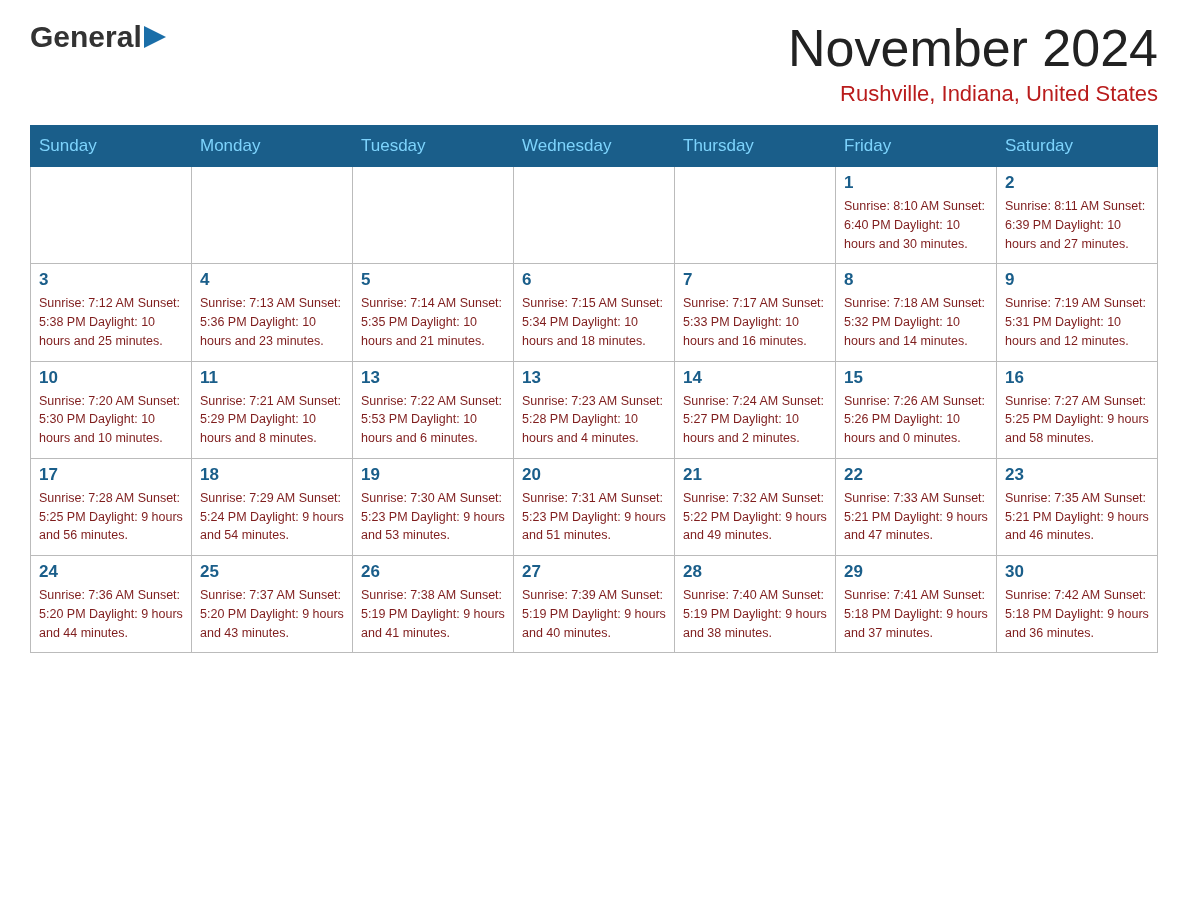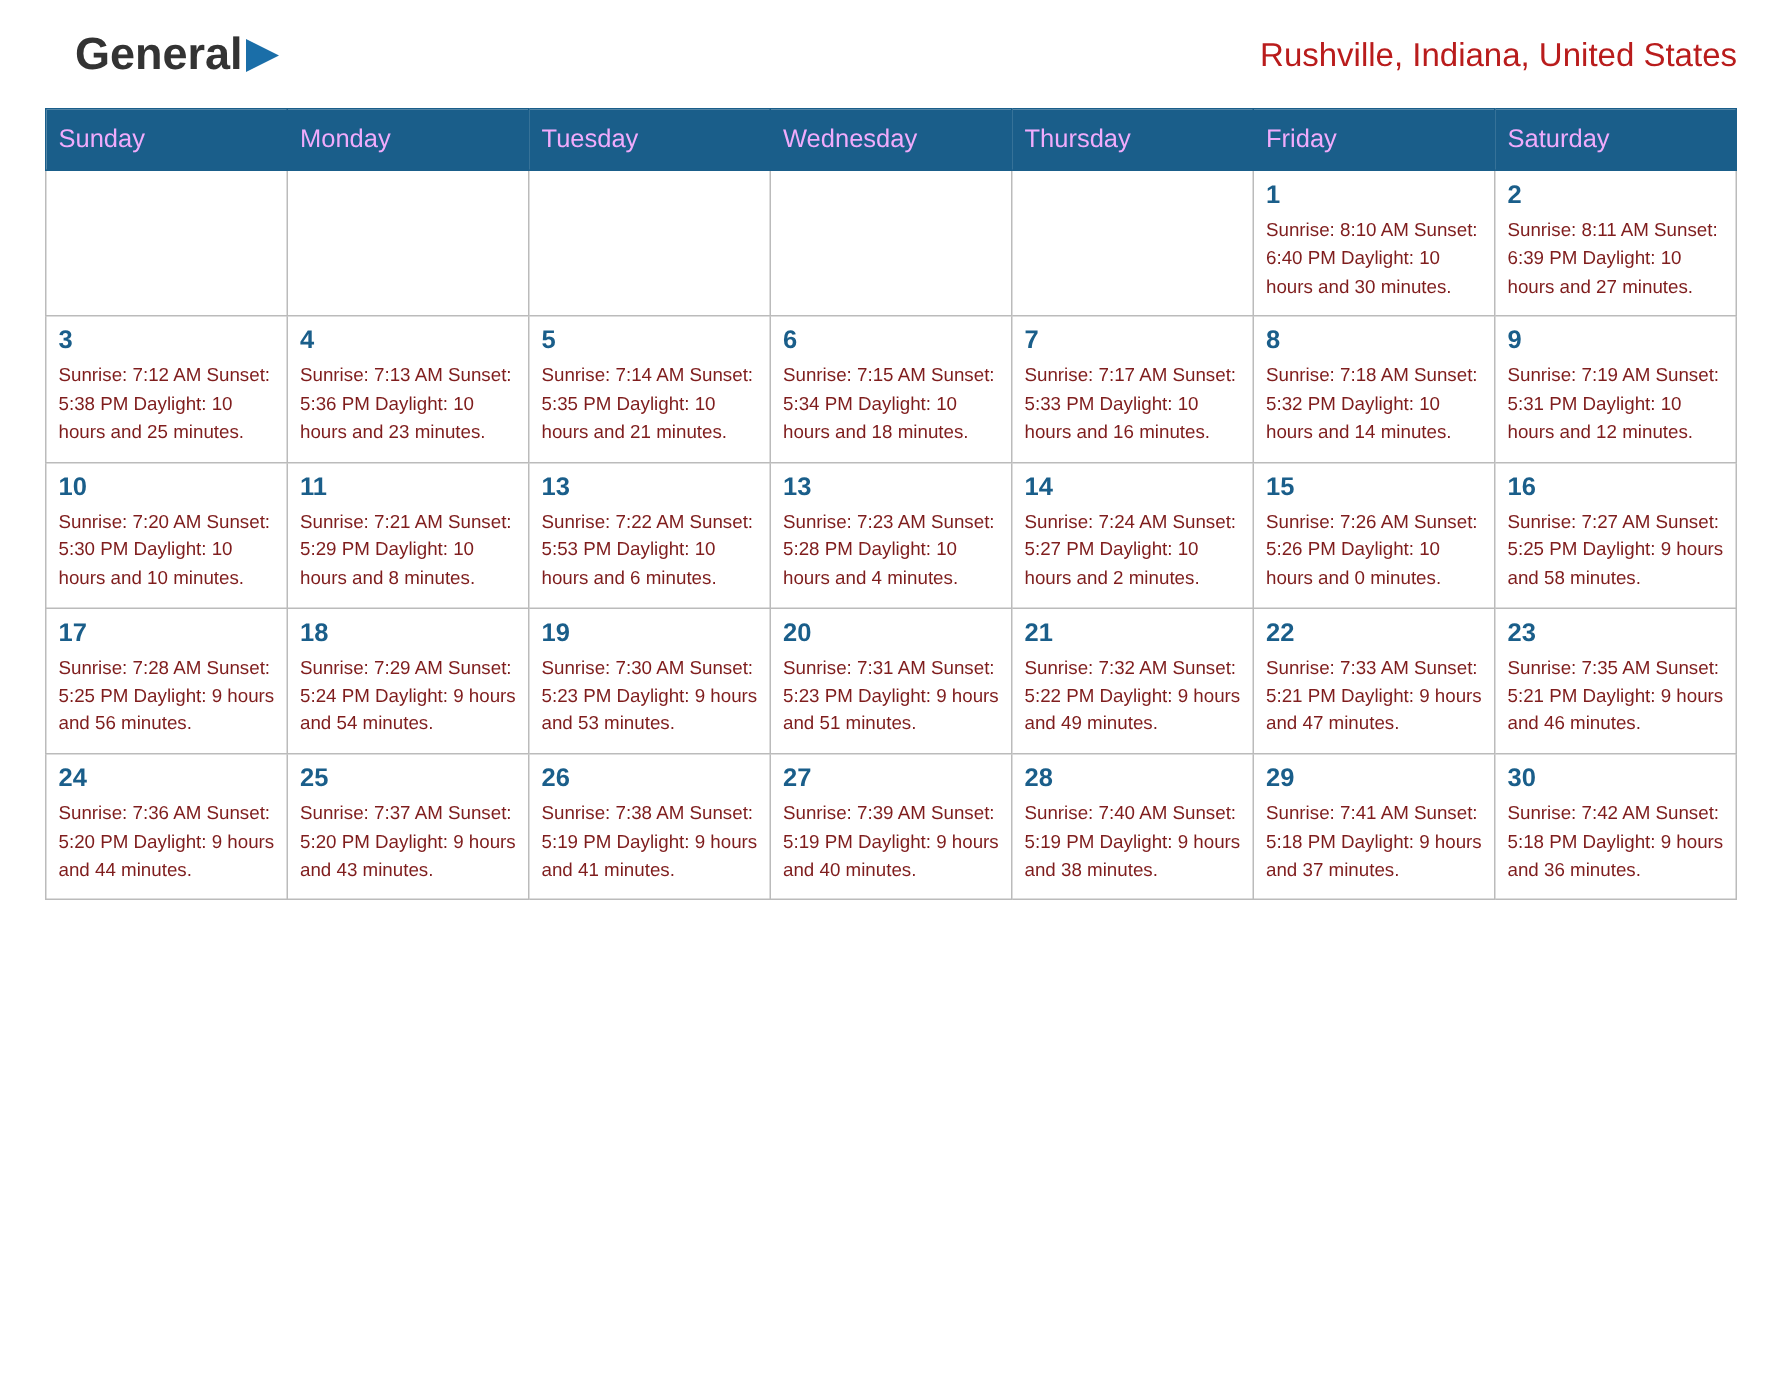--- a/index.html
+++ b/index.html
@@ -30,21 +30,21 @@
       color: #b91c1c;
       margin-top: 4px;
     }
     #calendar {
       width: 100%;
       border-collapse: collapse;
       border: 1px solid #aaa;
     }
     #calendar thead tr th {
       background-color: #1a5e8a;
-      color: #f0abfc;
+      color: #7dd3fc;
       font-size: 17px;
       font-weight: normal;
       padding: 10px 8px;
       text-align: left;
       border: 1px solid #1a5e8a;
     }
     #calendar tbody tr td {
       width: 14.28%;
       vertical-align: top;
       padding: 6px 8px 10px 8px;
@@ -65,21 +65,20 @@
       font-size: 12.5px;
       line-height: 1.5;
       color: #7f1d1d;
     }
     .empty-cell {
       background: #f9f9f9;
     }
     #logo-container {
       display: flex;
       flex-direction: column;
-      margin-left: 20px;
     }
     .logo-line1 {
       display: flex;
       align-items: center;
       font-size: 30px;
       font-weight: bold;
       color: #333;
     }
     .logo-line2 {
       color: #1a6ea8;
@@ -94,20 +93,21 @@
 <div id="header">
   <div id="logo-container">
     <div class="logo-line1">
       <span>General</span>
       <svg width="22" height="22" viewBox="0 0 22 22" style="margin: 0 2px; vertical-align:middle;">
         <polygon points="0,0 22,11 0,22" fill="#1a6ea8"></polygon>
       </svg>
     </div>
   </div>
   <div id="title-area">
+    <div id="month-title">November 2024</div>
     <div id="location">Rushville, Indiana, United States</div>
   </div>
 </div>
 
 <table id="calendar">
   <thead>
     <tr>
       <th>Sunday</th>
       <th>Monday</th>
       <th>Tuesday</th>

